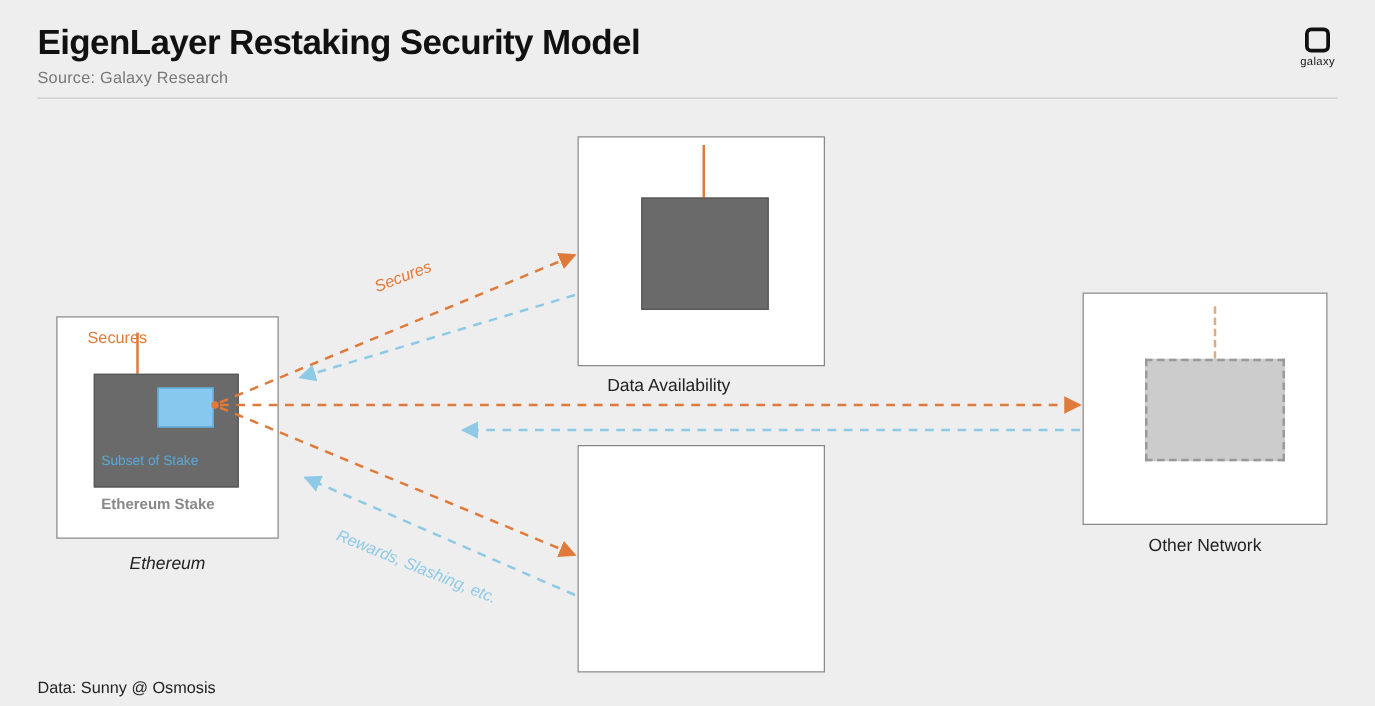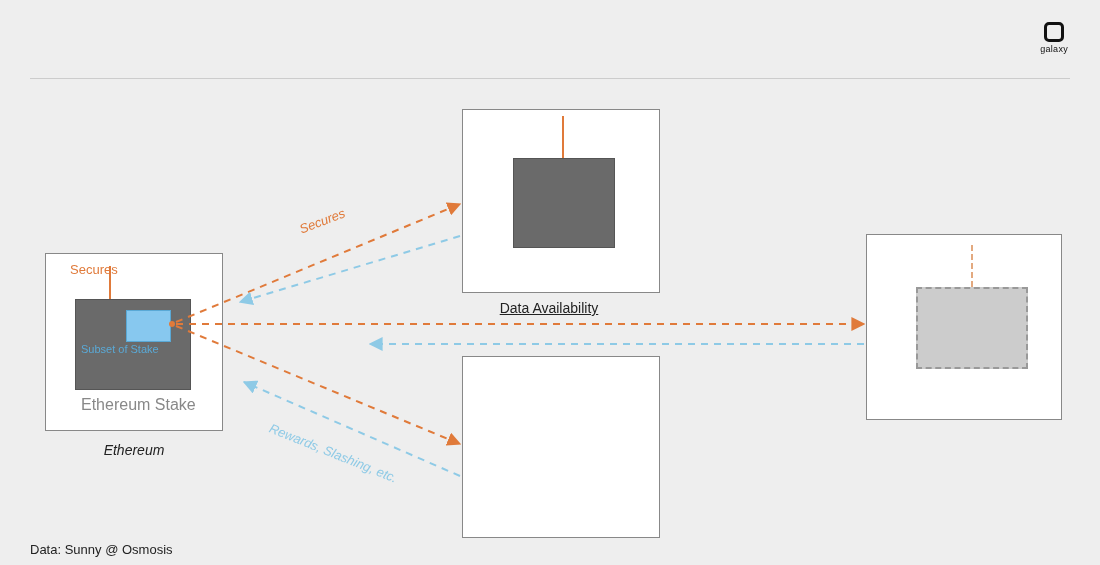--- a/index.html
+++ b/index.html
@@ -13,21 +13,21 @@
   .logo-mark { width: 20px; height: 20px; border: 3px solid #111; border-radius: 5px; margin: 0 auto 2px; }
   .logo-text { font-size: 9px; color: #111; letter-spacing: 0.3px; }
   .footer { position: absolute; bottom: 8px; left: 30px; font-size: 13px; color: #222; }
 
   
   .node-box { position: absolute; background: #fff; border: 1.5px solid #888; }
   .node-label { position: absolute; font-size: 14px; color: #222; text-align: center; }
 
   
   .eth-stake { position: absolute; background: #6a6a6a; border: 1px solid #555; }
-  .eth-stake-label { position: absolute; font-size: 16px; color: #888; }
+  .eth-stake-label { position: absolute; font-size: 12px; color: #888; font-weight: bold; }
   .subset { position: absolute; background: #87c8ef; border: 1.5px solid #5aa9d6; }
   .subset-label { position: absolute; font-size: 11px; color: #5aa9d6; white-space: nowrap; }
   .secures-line { position: absolute; width: 2px; background: #e07a3a; }
   .secures-label { position: absolute; font-size: 13px; color: #e07a3a; }
 
   
   .da-inner { position: absolute; background: #6a6a6a; border: 1px solid #555; }
 
   
   .other-inner { position: absolute; background: #ccc; border: 2px dashed #999; }
@@ -38,48 +38,53 @@
   .orange { color: #e07a3a; }
   .blue { color: #8ecae6; }
 
   svg.edges { position: absolute; top: 0; left: 0; width: 1100px; height: 565px; pointer-events: none; }
 </style>
 </head>
 <body>
 
 <div class="canvas">
 
+  <div class="header">
+    <div class="title">EigenLayer Restaking Security Model</div>
+    <div class="source">Source: Galaxy Research</div>
+  </div>
   <div class="hr"></div>
   <div class="logo">
     <div class="logo-mark"></div>
     <div class="logo-text">galaxy</div>
   </div>
 
   <div class="node-box" style="left:45px; top:253px; width:178px; height:178px;">
     <div class="secures-line" style="left:63px; top:12px; height:33px;"></div>
     <div class="secures-label" style="left:24px; top:8px;">Secures</div>
     <div class="eth-stake" style="left:29px; top:45px; width:116px; height:91px;"></div>
     <div class="subset" style="left:80px; top:56px; width:45px; height:32px;"></div>
-    <div class="subset-label" style="left:35px; top:89px;">Subset of Stake</div>
+    <div class="subset-label" style="left:35px; top:109px;">Subset of Stake</div>
     <div class="eth-stake-label" style="left:35px; top:142px;">Ethereum Stake</div>
   </div>
   <div class="node-label" style="left:45px; top:442px; width:178px;font-style:italic;">Ethereum</div>
 
   <div class="node-box" style="left:462px; top:109px; width:198px; height:184px;">
     <div class="secures-line" style="left:99px; top:6px; height:42px;"></div>
     <div class="da-inner" style="left:50px; top:48px; width:102px; height:90px;"></div>
   </div>
-  <div class="node-label" style="left:450px; top:300px; width:198px;text-decoration:underline;">Data Availability</div>
+  <div class="node-label" style="left:436px; top:300px; width:198px;">Data Availability</div>
 
   <div class="node-box" style="left:462px; top:356px; width:198px; height:182px;"></div>
 
   <div class="node-box" style="left:866px; top:234px; width:196px; height:186px;">
     <div class="other-line" style="left:104px; top:10px; height:42px;"></div>
     <div class="other-inner" style="left:49px; top:52px; width:112px; height:82px;"></div>
   </div>
+  <div class="node-label" style="left:866px; top:428px; width:196px;">Other Network</div>
 
   <svg class="edges">
     <defs>
       <marker id="arrow-orange" viewBox="0 0 10 10" refX="9" refY="5" markerWidth="7" markerHeight="7" orient="auto-start-reverse">
         <path d="M 0 0 L 10 5 L 0 10 z" fill="#e07a3a"></path>
       </marker>
       <marker id="arrow-blue" viewBox="0 0 10 10" refX="9" refY="5" markerWidth="7" markerHeight="7" orient="auto-start-reverse">
         <path d="M 0 0 L 10 5 L 0 10 z" fill="#8ecae6"></path>
       </marker>
     </defs>

